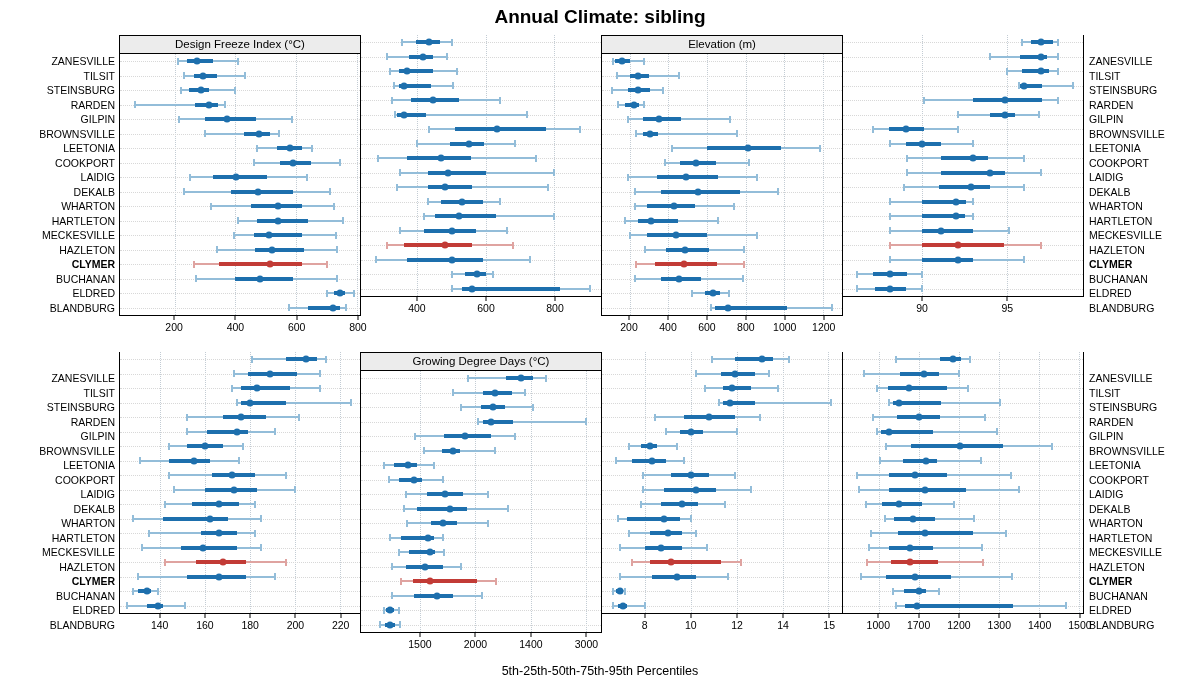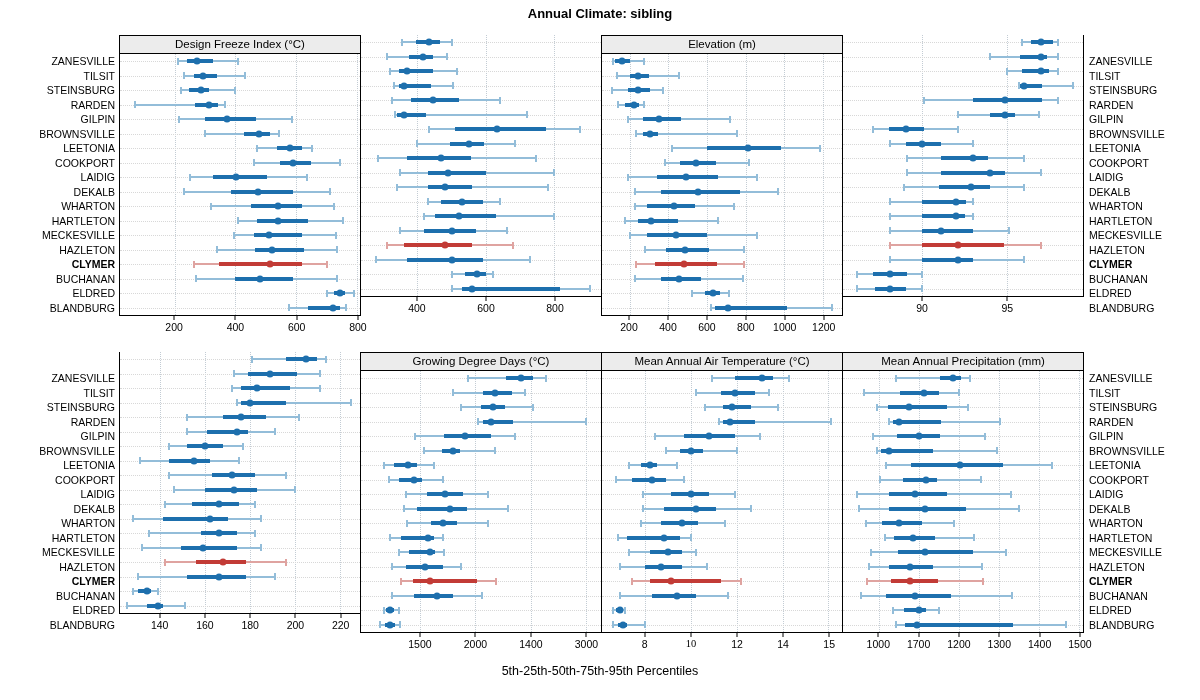--- a/index.html
+++ b/index.html
@@ -1,19 +1,19 @@
 <!DOCTYPE html>
 <html><head>
 <meta charset="utf-8">
 <style>
   html,body{margin:0;padding:0;background:#fff;}
   body{font-family:"Liberation Sans","DejaVu Sans",sans-serif;color:#000;}
   .figure{position:relative;width:1200px;height:700px;background:#fff;overflow:hidden;}
   .title{position:absolute;top:6px;left:0;width:100%;text-align:center;
-         font-size:13px;font-weight:bold;}
+         font-size:19px;font-weight:bold;}
   .caption{position:absolute;top:664px;left:0;width:100%;text-align:center;font-size:12.5px;}
   .prow{position:absolute;left:36px;width:1128px;display:flex;align-items:flex-start;}
   .prow.r1{top:35px;} .prow.r2{top:352px;}
   .ylabels{width:84px;padding-top:19px;box-sizing:border-box;flex:0 0 84px;}
   .ylabels.right{flex:0 0 80px;width:80px;}
   .ylab{height:14.5px;display:flex;align-items:center;justify-content:flex-end;
         font-size:10.5px;white-space:nowrap;padding-right:5px;}
   .ylabels.right .ylab{justify-content:flex-start;padding-right:0;padding-left:5px;}
   .ylab.hi{font-weight:bold;}
   .panel{flex:1 1 0;margin-left:-1px;}
@@ -1087,21 +1087,20 @@
           <div class="ticklab" style="left: 24.7706%;">1500</div>
           <div class="tickmark" style="left: 47.7064%;"></div>
           <div class="ticklab" style="left: 47.7064%;">2000</div>
           <div class="tickmark" style="left: 70.6422%;"></div>
           <div class="ticklab" style="left: 70.6422%;">1400</div>
           <div class="tickmark" style="left: 93.578%;"></div>
           <div class="ticklab" style="left: 93.578%;">3000</div>
         </div>
       </div>
       <div class="panel">
-        <div class="strip">Mean Annual Air Temperature (°C)</div>
         <div class="plot">
           <div class="vgrid" style="left: 18.0952%;"></div>
           <div class="vgrid" style="left: 37.1429%;"></div>
           <div class="vgrid" style="left: 56.1905%;"></div>
           <div class="vgrid" style="left: 75.2381%;"></div>
           <div class="vgrid" style="left: 94.2857%;"></div>
           <div class="rows">
             <div class="row b">
               <div class="hgrid"></div>
               <div class="wh" style="left: 45.7143%; width: 32.381%;"></div>
@@ -1245,31 +1244,30 @@
               <div class="cap" style="left: 18.0952%;"></div>
               <div class="box" style="left: 6.66667%; width: 3.80952%;"></div>
               <div class="dot" style="left: 8.57143%;"></div>
             </div>
           </div>
         </div>
         <div class="xaxis">
           <div class="tickmark" style="left: 18.0952%;"></div>
           <div class="ticklab" style="left: 18.0952%;">8</div>
           <div class="tickmark" style="left: 37.1429%;"></div>
-          <div class="ticklab" style="left: 37.1429%; font-family: Liberation Serif, serif;">10</div>
+          <div class="ticklab" style="left: 37.1429%;">10</div>
           <div class="tickmark" style="left: 56.1905%;"></div>
           <div class="ticklab" style="left: 56.1905%;">12</div>
           <div class="tickmark" style="left: 75.2381%;"></div>
           <div class="ticklab" style="left: 75.2381%;">14</div>
           <div class="tickmark" style="left: 94.2857%;"></div>
           <div class="ticklab" style="left: 94.2857%;">15</div>
         </div>
       </div>
       <div class="panel">
-        <div class="strip">Mean Annual Precipitation (mm)</div>
         <div class="plot">
           <div class="vgrid" style="left: 15%;"></div>
           <div class="vgrid" style="left: 31.6667%;"></div>
           <div class="vgrid" style="left: 48.3333%;"></div>
           <div class="vgrid" style="left: 65%;"></div>
           <div class="vgrid" style="left: 81.6667%;"></div>
           <div class="vgrid" style="left: 98.3333%;"></div>
           <div class="rows">
             <div class="row b">
               <div class="hgrid"></div>

